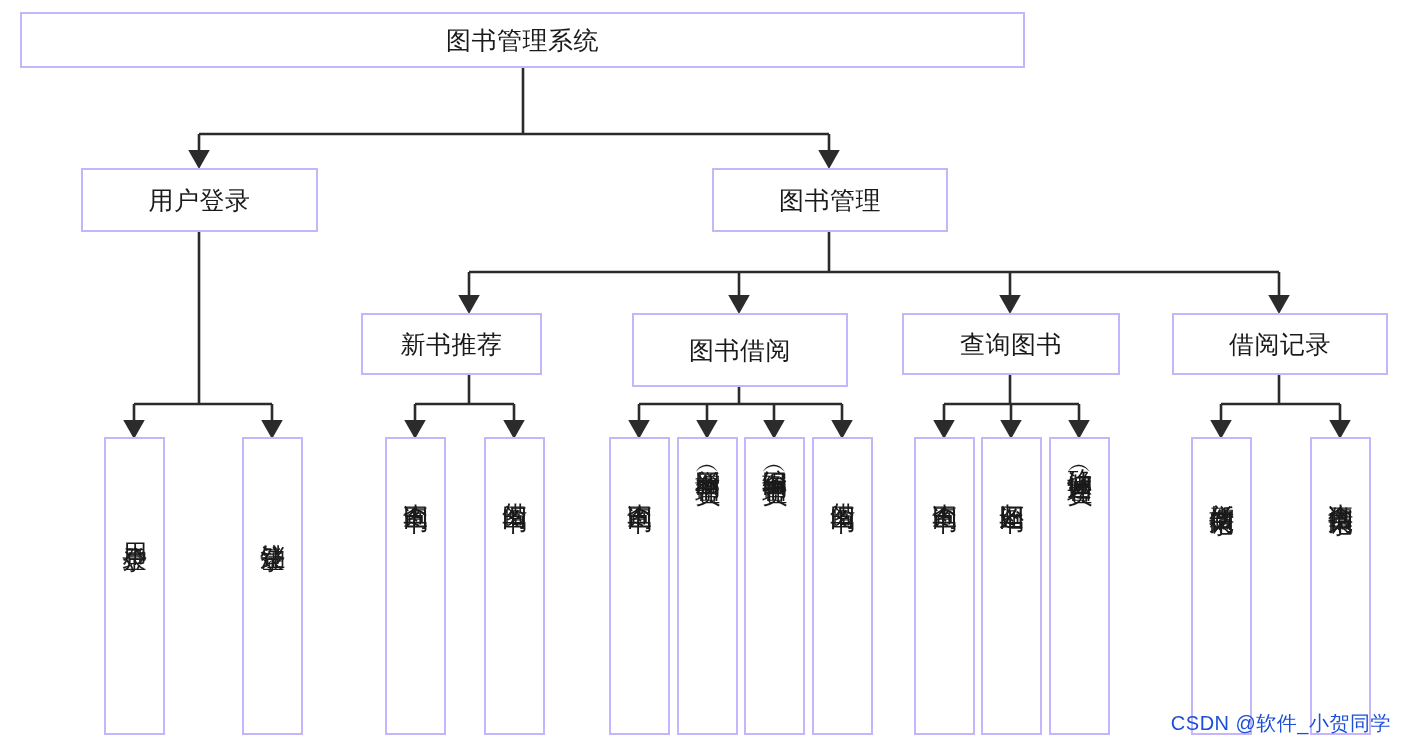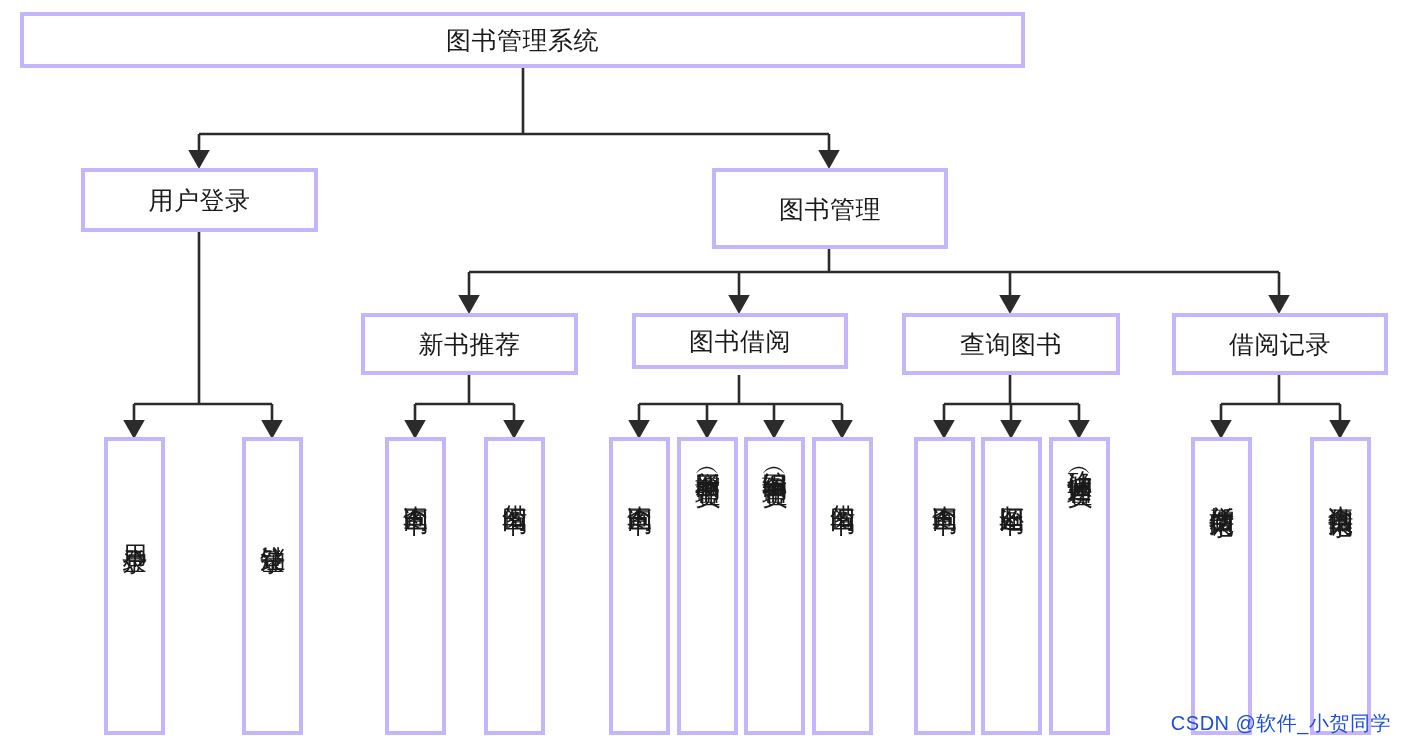--- a/index.html
+++ b/index.html
@@ -24,21 +24,21 @@
     left: 0;
     top: 0;
     width: 1405px;
     height: 747px;
     pointer-events: none;
   }
   .node {
     position: absolute;
     box-sizing: border-box;
     background: #ffffff;
-    border: 4px solid #c4b5fd;
+    border: 2px solid #c4b5fd;
     display: flex;
     align-items: center;
     justify-content: center;
     z-index: 2;
   }
   .node .node-label {
     display: block;
     text-align: center;
     color: #1a1a1a;
     line-height: 1.12;
@@ -142,28 +142,28 @@
     </g>
   </svg>
 
   <div class="node root horiz" style="left:20px; top:12px; width:1005px; height:56px;">
     <span class="node-label">图书管理系统</span>
   </div>
 
   <div class="node horiz" style="left:81px; top:168px; width:237px; height:64px;">
     <span class="node-label">用户登录</span>
   </div>
-  <div class="node horiz" style="left:712px; top:168px; width:236px; height:81px;">
+  <div class="node horiz" style="left:712px; top:168px; width:236px; height:64px;">
     <span class="node-label">图书管理</span>
   </div>
 
-  <div class="node horiz" style="left:361px; top:313px; width:217px; height:62px;">
+  <div class="node horiz" style="left:361px; top:313px; width:181px; height:62px;">
     <span class="node-label">新书推荐</span>
   </div>
-  <div class="node horiz" style="left:632px; top:313px; width:216px; height:56px;">
+  <div class="node horiz" style="left:632px; top:313px; width:216px; height:74px;">
     <span class="node-label">图书借阅</span>
   </div>
   <div class="node horiz" style="left:902px; top:313px; width:218px; height:62px;">
     <span class="node-label">查询图书</span>
   </div>
   <div class="node horiz" style="left:1172px; top:313px; width:216px; height:62px;justify-content:center;">
     <span class="node-label">借阅记录</span>
   </div>
 
   <div class="node vert mid" style="left:104px; top:437px; width:61px; height:298px;">

